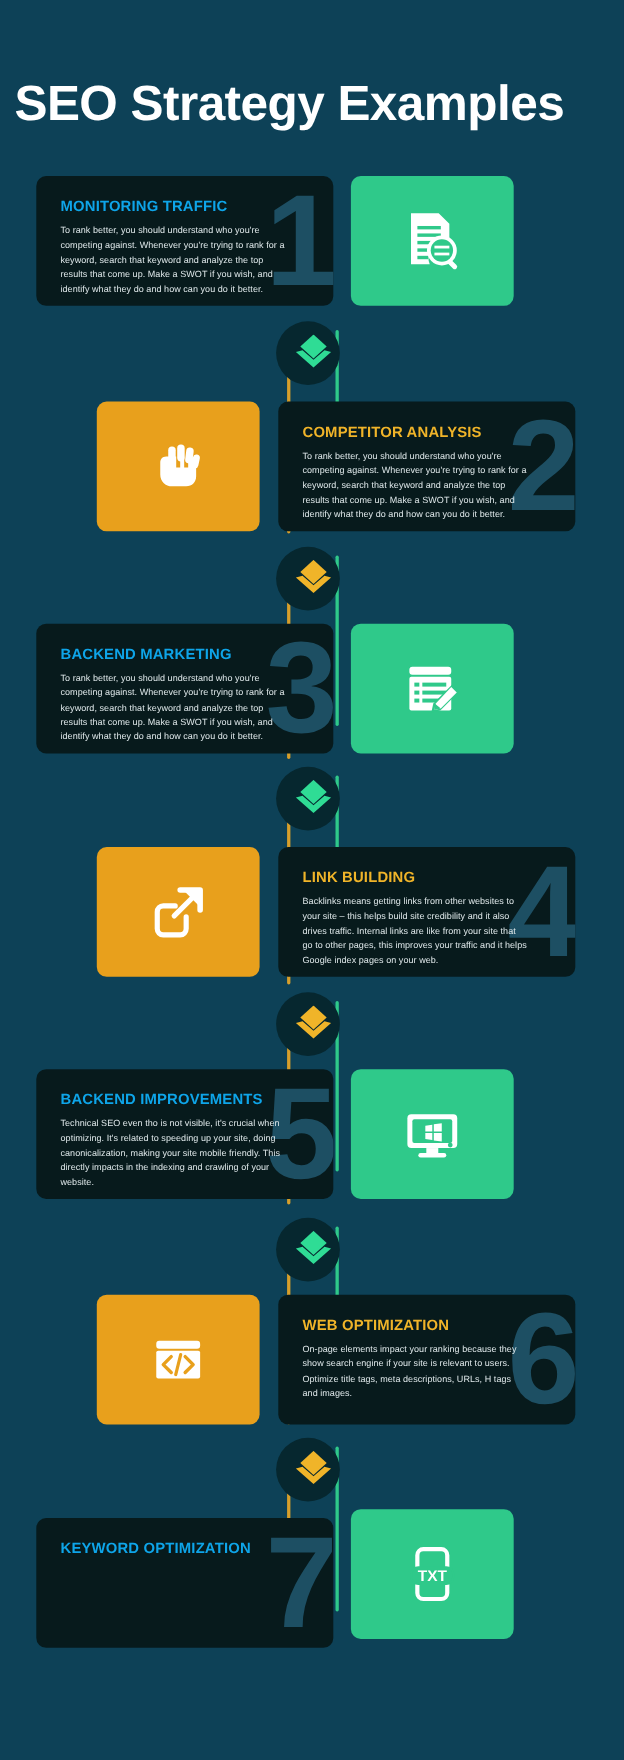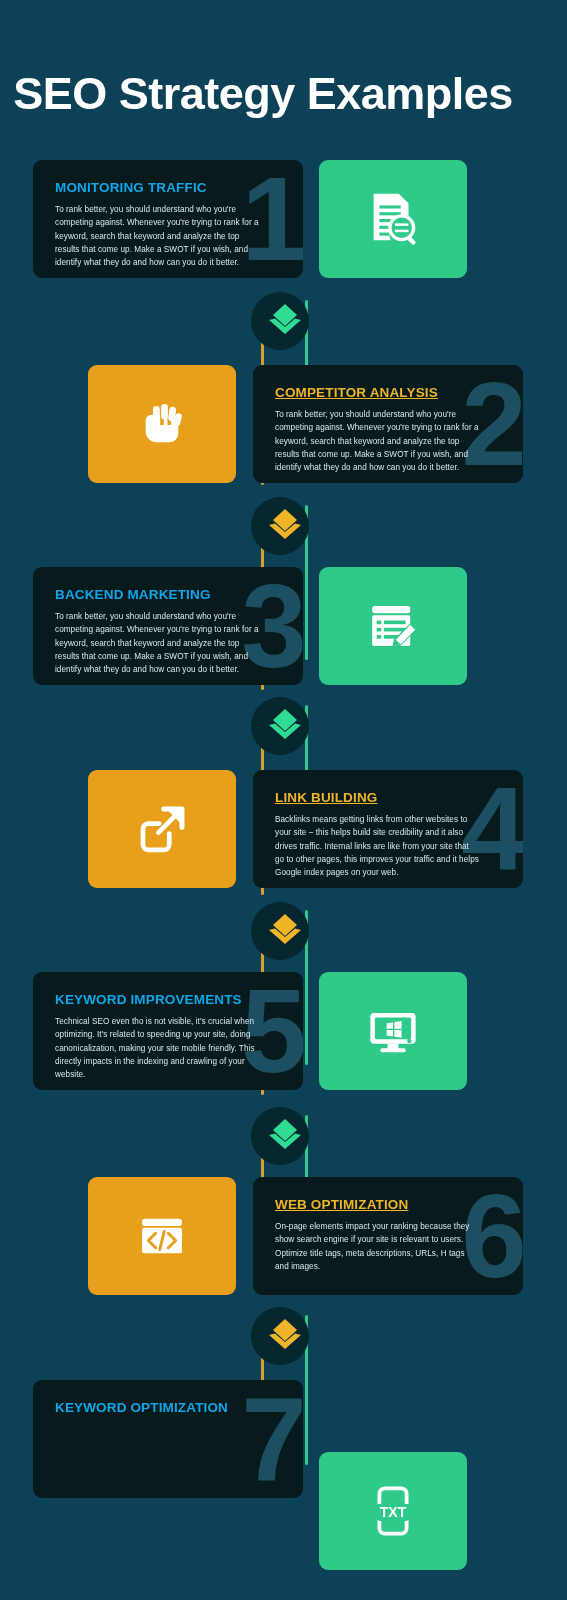--- a/index.html
+++ b/index.html
@@ -65,21 +65,21 @@
 
   .card-title {
     font-size: 13.5px;
     font-weight: bold;
     letter-spacing: .15px;
     margin-bottom: 8px;
     position: relative;
     z-index: 2;
   }
   .card-title.green { color: #0ea5e9; }
-  .card-title.gold  { color: #f0b429; text-decoration: underline; }
+  .card-title.gold  { color: #f0b429; }
 
   .card-body {
     position: relative;
     z-index: 2;
     color: #dfe8ea;
     font-size: 8.2px;
     line-height: 1.62;
     width: 205px;
     letter-spacing: .05px;
   }
@@ -271,21 +271,21 @@
       <svg width="40" height="36" viewBox="0 0 40 36">
         <path d="M20 0 32 11 20 22 8 11z" fill="#f0b429"></path>
         <path d="M4 16 20 30 36 16l-6-1.5L20 23l-10-8.5z" fill="#f0b429"></path>
       </svg>
     </span>
   </div>
 
   <div class="step" style="top:0">
     <div class="card left" style="top:972px; height:118px;">
       <div class="bignum">5</div>
-      <div class="card-title green">KEYWORD IMPROVEMENTS</div>
+      <div class="card-title green">BACKEND IMPROVEMENTS</div>
       <div class="card-body">Technical SEO even tho is not visible, it's crucial when optimizing. It's related to speeding up your site, doing canonicalization, making your site mobile friendly. This directly impacts in the indexing and crawling of your website.</div>
     </div>
     <div class="iconbox green right" style="top:972px;">
       <span>
         <svg width="58" height="58" viewBox="0 0 64 64" fill="#ffffff">
           <rect x="7" y="12" width="50" height="34" rx="4"></rect>
           <rect x="12" y="17" width="40" height="24" rx="2" fill="#2fc98a"></rect>
           <circle cx="50" cy="43" r="2.4" fill="#2fc98a"></circle>
           <path d="M25 23.5l7-1v7h-7z"></path>
           <path d="M33.5 22.2l8-1.2v8.5h-8z"></path>
@@ -335,21 +335,21 @@
         <path d="M4 16 20 30 36 16l-6-1.5L20 23l-10-8.5z" fill="#f0b429"></path>
       </svg>
     </span>
   </div>
 
   <div class="step" style="top:0">
     <div class="card left" style="top:1380px; height:118px;">
       <div class="bignum">7</div>
       <div class="card-title green">KEYWORD OPTIMIZATION</div>
     </div>
-    <div class="iconbox green right" style="top:1452px;">
+    <div class="iconbox green right" style="top:1372px;">
       <span>
         <svg width="58" height="58" viewBox="0 0 64 64">
           <rect x="17" y="7" width="30" height="50" rx="6" fill="none" stroke="#ffffff" stroke-width="4.2"></rect>
           <rect x="11" y="25" width="42" height="17" rx="7" fill="#2fc98a"></rect>
           <rect x="11" y="25" width="42" height="17" rx="7" fill="none" stroke="#2fc98a" stroke-width="2"></rect>
           <text x="32" y="38.6" font-family="'Liberation Sans',sans-serif" font-size="15.5" font-weight="bold" fill="#ffffff" text-anchor="middle">TXT</text>
         </svg>
       </span>
     </div>
   </div>

